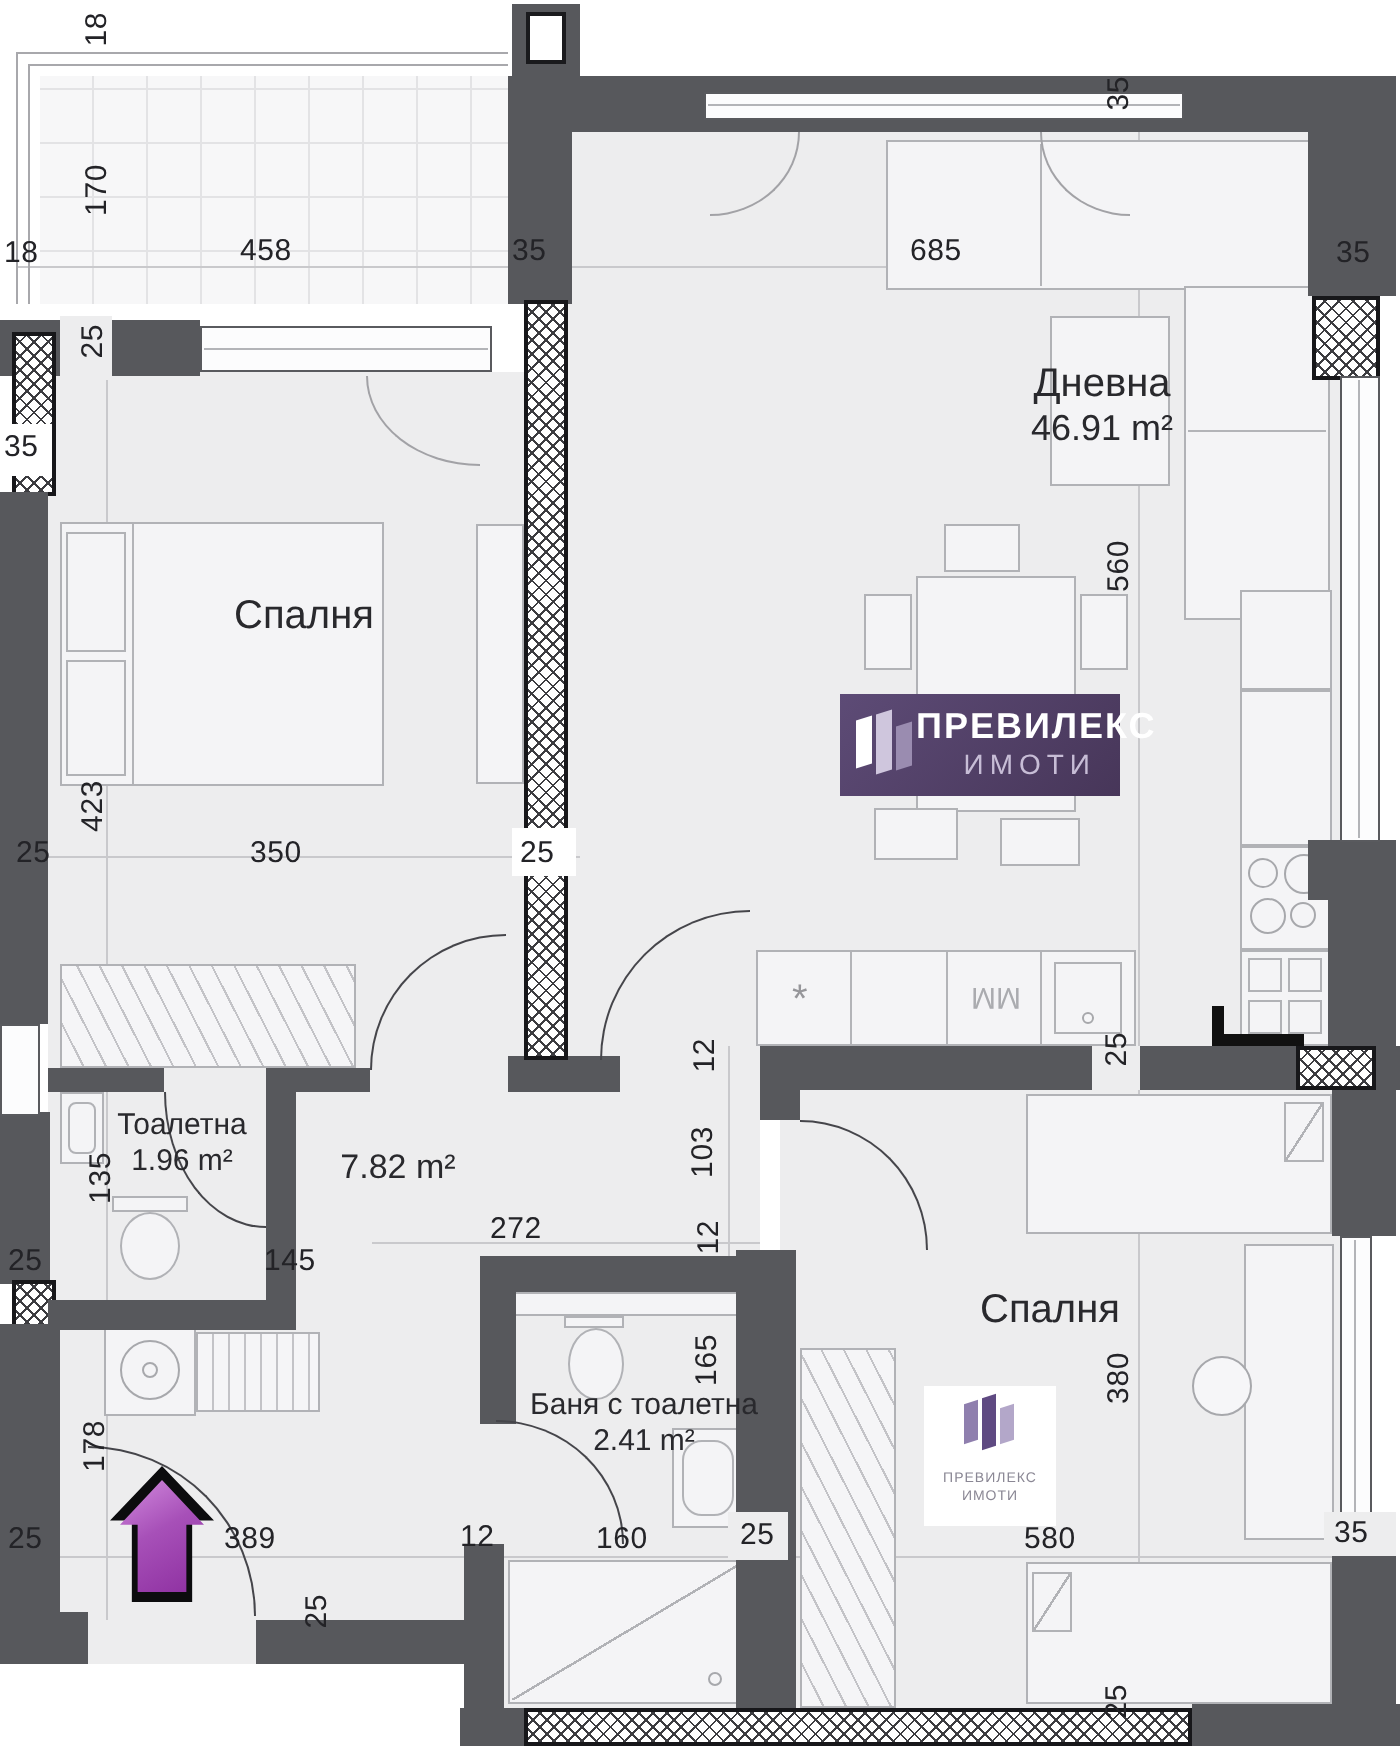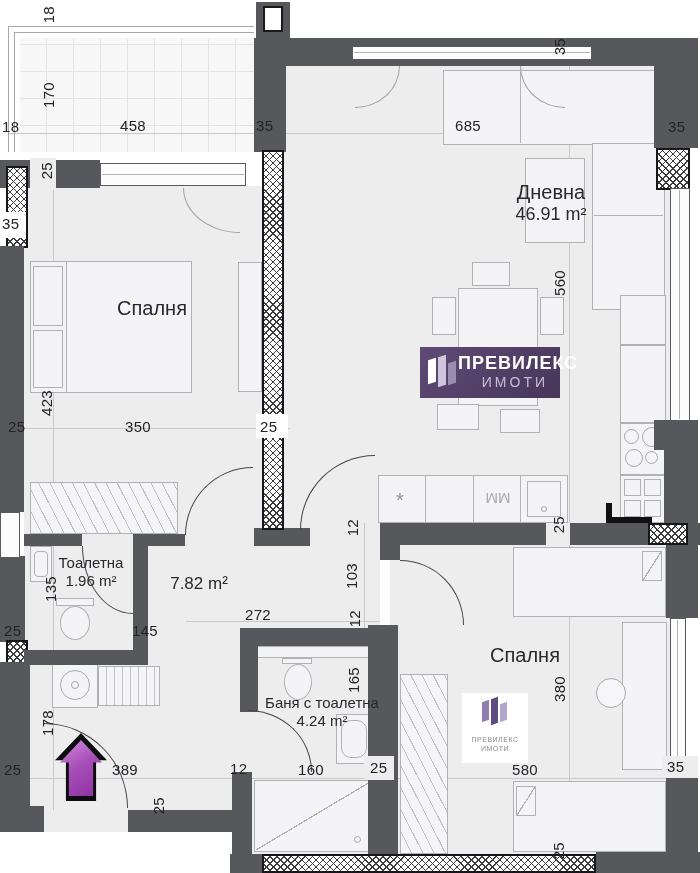--- a/index.html
+++ b/index.html
@@ -250,21 +250,21 @@
   </div>
   <div class="p rlabel md" style="left:119px;top:574px;width:160px;">
     <div class="ar">7.82 m²</div>
   </div>
   <div class="p rlabel sm" style="left:48px;top:554px;width:86px;">
     <div class="nm">Тоалетна</div>
     <div class="ar">1.96 m²</div>
   </div>
   <div class="p rlabel sm" style="left:258px;top:694px;width:128px;">
     <div class="nm">Баня с тоалетна</div>
-    <div class="ar">4.24 m²</div>
+    <div class="ar">2.41 m²</div>
   </div>
   <div class="p rlabel" style="left:450px;top:643px;width:150px;">
     <div class="nm">Спалня</div>
   </div>
 
   <div class="p logo" style="left:420px;top:347px;width:140px;height:51px;">
     <span class="bar" style="left:8px;top:12px;width:8px;height:24px;background:#ffffff;"></span>
     <span class="bar" style="left:18px;top:9px;width:8px;height:30px;background:#cfc6dd;"></span>
     <span class="bar" style="left:28px;top:15px;width:8px;height:22px;background:#9a8cb0;"></span>
     <span class="t1" style="left:38px;">ПРЕВИЛЕКС</span>

